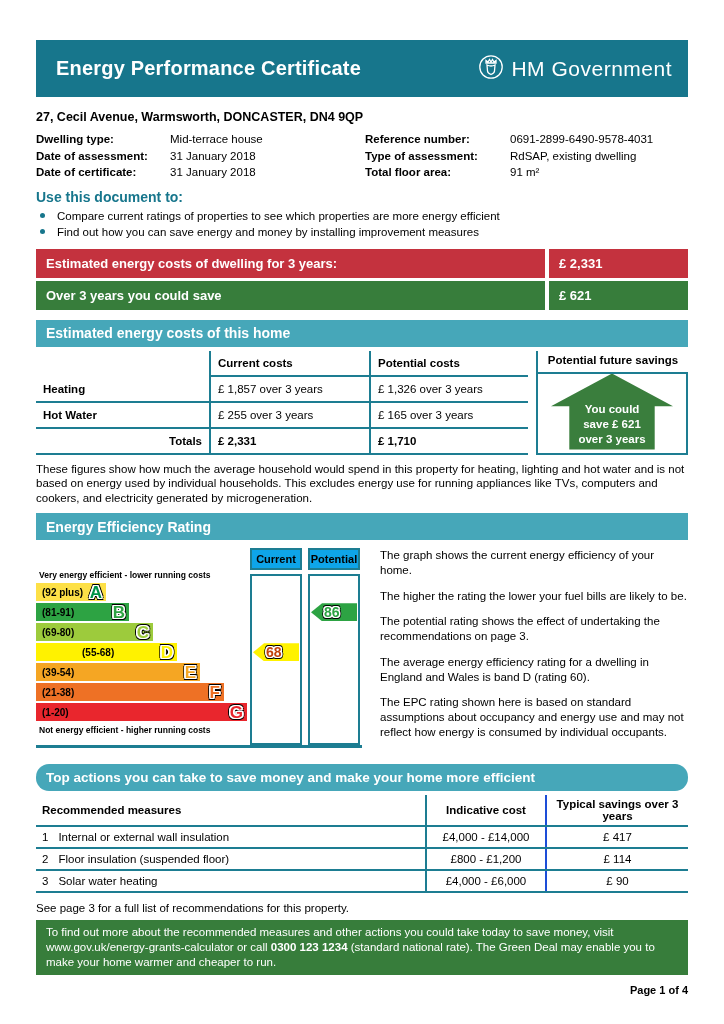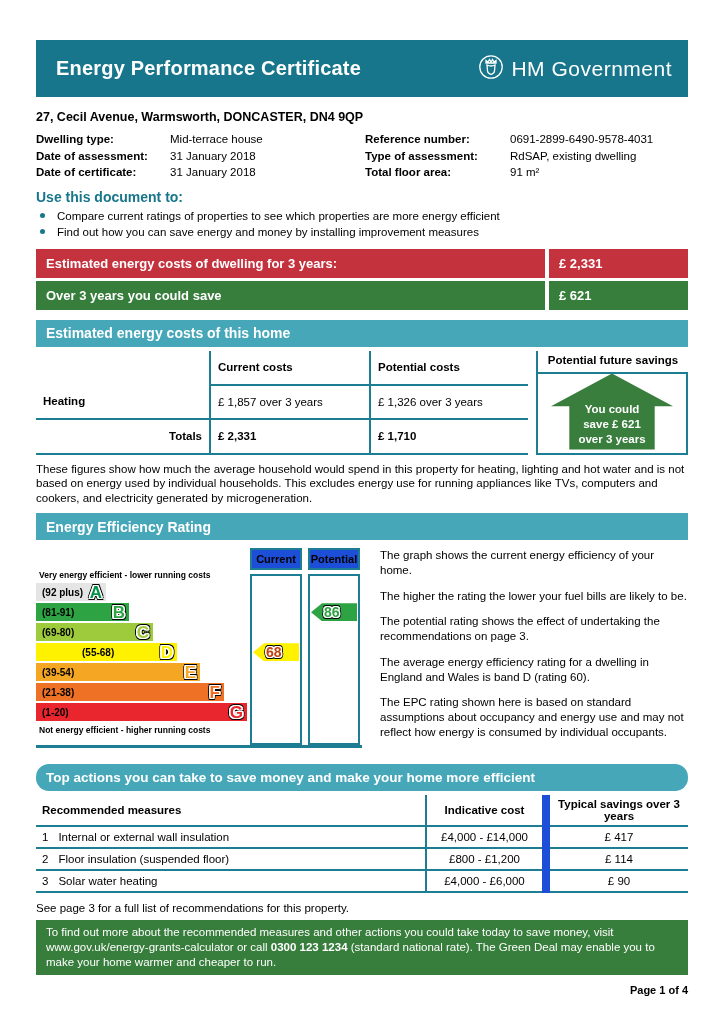--- a/index.html
+++ b/index.html
@@ -65,39 +65,39 @@
   .eer-note-top { position: absolute; left: 3px; top: 22px; font-size: 8.5px; font-weight: bold; }
   .eer-note-bottom { position: absolute; left: 3px; top: 177px; font-size: 8.5px; font-weight: bold; }
   .eer-band { position: absolute; left: 0; height: 18px; display: flex; align-items: center; justify-content: space-between; padding: 0 4px 0 6px; }
   .eer-band .rng { font-size: 10px; font-weight: bold; }
   .eer-band .ltr { font-size: 17px; font-weight: bold; line-height: 1;
     text-shadow: -1.4px -1.4px 0 #fff, 1.4px -1.4px 0 #fff, -1.4px 1.4px 0 #fff, 1.4px 1.4px 0 #fff,
                  -1.4px 0 0 #fff, 1.4px 0 0 #fff, 0 -1.4px 0 #fff, 0 1.4px 0 #fff,
                  -2.4px 0 0 #000, 2.4px 0 0 #000, 0 -2.4px 0 #000, 0 2.4px 0 #000,
                  -2px -2px 0 #000, 2px -2px 0 #000, -2px 2px 0 #000, 2px 2px 0 #000; }
   .eer-colhdr { position: absolute; top: 0; height: 22px; width: 52px; border: 2px solid #1d7d92;
-    text-align: center; font-size: 11px; font-weight: bold; line-height: 18px; background: #1d4ed8; }
+    text-align: center; font-size: 11px; font-weight: bold; line-height: 18px; background: #0ea5e9; }
   .eer-colbody { position: absolute; top: 26px; bottom: 0; width: 52px; border: 2px solid #1d7d92; background: #fff; }
   .eer-arrow { position: absolute; width: 46px; height: 18px; display: flex; align-items: center;
     clip-path: polygon(0 50%, 24% 0, 100% 0, 100% 100%, 24% 100%); }
   .eer-arrow .num { padding-left: 13px; font-size: 14px; font-weight: bold;
     text-shadow: -1.3px -1.3px 0 #fff, 1.3px -1.3px 0 #fff, -1.3px 1.3px 0 #fff, 1.3px 1.3px 0 #fff,
                  -1.3px 0 0 #fff, 1.3px 0 0 #fff, 0 -1.3px 0 #fff, 0 1.3px 0 #fff,
                  -2.2px 0 0 #000, 2.2px 0 0 #000, 0 -2.2px 0 #000, 0 2.2px 0 #000,
                  -1.8px -1.8px 0 #000, 1.8px -1.8px 0 #000, -1.8px 1.8px 0 #000, 1.8px 1.8px 0 #000; }
   .eer-text { flex: 1; margin-left: 18px; font-size: 11.5px; line-height: 1.28; }
   .eer-text p { margin-bottom: 11px; }
 
   
   table.actions { width: 100%; border-collapse: collapse; margin-top: 4px; table-layout: fixed; }
   table.actions th, table.actions td { font-size: 11.5px; border-bottom: 2px solid #1d7d92; padding: 3px 6px; }
   table.actions th { font-weight: bold; }
   table.actions .col-measure { width: 390px; text-align: left; }
   table.actions .col-cost { width: 120px; text-align: center; border-left: 2px solid #1d7d92; }
-  table.actions .col-saving { text-align: center; border-left: 8px solid #1d4ed8; }
+  table.actions .col-saving { text-align: center; border-left: 2px solid #1d4ed8; }
   table.actions td { height: 22px; }
   .measure-cell { display: flex; gap: 10px; }
 
   .see-page { margin-top: 9px; font-size: 11.5px; }
   .green-box { margin-top: 6px; color: #fff; font-size: 11.5px; line-height: 1.32; padding: 5px 10px; }
   .green-box b { font-weight: bold; }
   .footer { margin-top: 9px; text-align: right; font-size: 11px; font-weight: bold; }
 </style>
 </head>
 <body>
@@ -188,20 +188,25 @@
         <th style="border-bottom:none"></th>
         <th class="vline">Current costs</th>
         <th class="vline">Potential costs</th>
       </tr>
       <tr>
         <td class="row-name">Heating</td>
         <td class="vline">£ 1,857 over 3 years</td>
         <td class="vline">£ 1,326 over 3 years</td>
       </tr>
       <tr>
+        <td class="row-name">Hot Water</td>
+        <td class="vline">£ 255 over 3 years</td>
+        <td class="vline">£ 165 over 3 years</td>
+      </tr>
+      <tr>
         <td class="totals-label">Totals</td>
         <td class="vline totals-val">£ 2,331</td>
         <td class="vline totals-val">£ 1,710</td>
       </tr>
     </tbody>
       </table>
 
     <div class="fs-panel">
       <div class="fs-header">Potential future savings</div>
       <div class="fs-body">
@@ -217,21 +222,21 @@
   </div>
 
   <div class="figures-note">These figures show how much the average household would spend in this property for heating, lighting and hot water and is not based on energy used by individual households. This excludes energy use for running appliances like TVs, computers and cookers, and electricity generated by microgeneration.</div>
 
   <div class="section-band" style="margin-top: 7px; background-color: rgb(70, 167, 185);">Energy Efficiency Rating</div>
 
   <div class="eer-wrap">
     <div class="eer-chart">
       <div class="eer-note-top">Very energy efficient - lower running costs</div>
 
-      <div class="eer-band" style="top: 35px; width: 70px; background-color: #e5e5e5;">
+      <div class="eer-band" style="top: 35px; width: 70px; background-color: #fde047;">
         <span class="rng">(92 plus)</span>
         <span class="ltr" style="color: rgb(0, 146, 71);">A</span>
       </div>
       <div class="eer-band" style="top: 55px; width: 93px; background-color: rgb(45, 163, 67);">
         <span class="rng">(81-91)</span>
         <span class="ltr" style="color: rgb(45, 163, 67);">B</span>
       </div>
       <div class="eer-band" style="top: 75px; width: 117px; background-color: rgb(157, 203, 60);">
         <span class="rng">(69-80)</span>
         <span class="ltr" style="color: rgb(157, 203, 60);">C</span>

